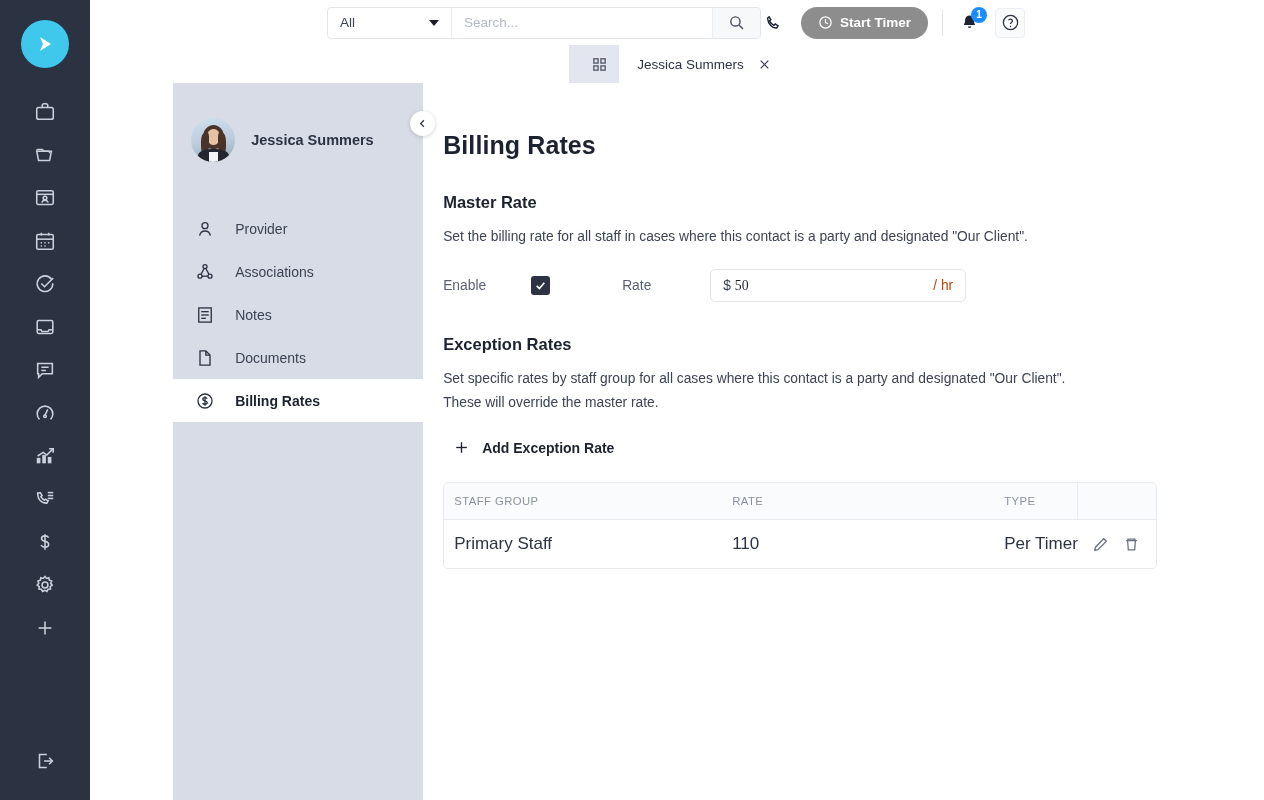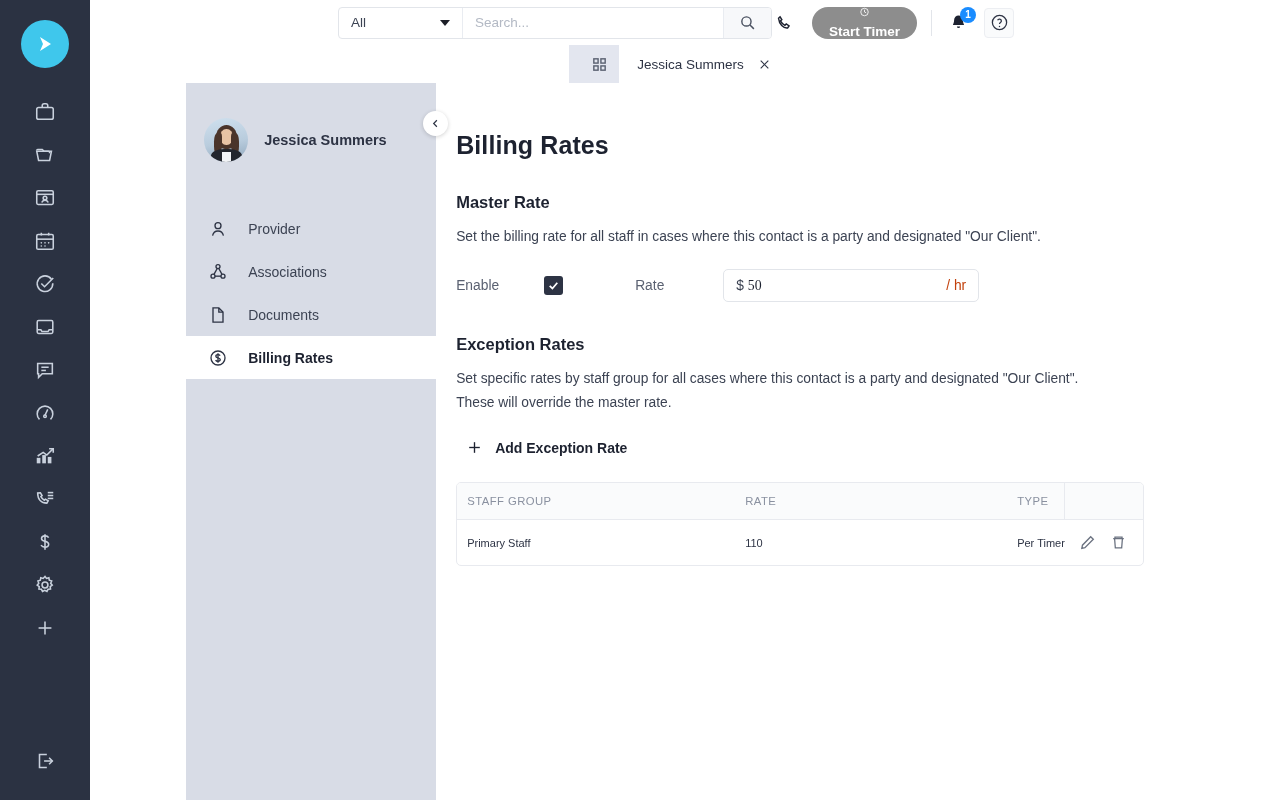--- a/index.html
+++ b/index.html
@@ -66,21 +66,20 @@
     display: flex; align-items: center; justify-content: center; cursor: pointer;
   }
   .topbar-right { margin-left: auto; display: flex; align-items: center; gap: 14px; }
   .phone-btn { width: 26px; height: 26px; display: flex; align-items: center; justify-content: center; cursor: pointer; }
   .timer-btn {
     height: 32px; border-radius: 16px; background: #8d8d8d;
     color: #fff; font-size: 13.5px; font-weight: bold;
     display: flex; align-items: center; gap: 7px;
     padding: 0 17px; border: 0; cursor: pointer;
     font-family: "Liberation Sans", sans-serif;
-    flex-direction: column;
   }
   .divider-v { width: 1px; height: 26px; background: #e2e5ea; }
   .bell-wrap { position: relative; width: 24px; height: 26px; display: flex; align-items: center; justify-content: center; cursor: pointer; }
   .badge {
     position: absolute; top: -3px; right: -6px;
     min-width: 16px; height: 16px; border-radius: 8px;
     background: #1a8cff; color: #fff; font-size: 10px; font-weight: bold;
     display: flex; align-items: center; justify-content: center; padding: 0 4px;
   }
   .help-btn {
@@ -172,21 +171,21 @@
   table { width: 100%; border-collapse: collapse; }
   thead tr { background: #fafbfc; }
   th {
     text-align: left; font-size: 11.3px; font-weight: normal; letter-spacing: .45px;
     color: #8a91a0; padding: 12px 0 12px 10px; border-bottom: 1px solid #e8eaef;
   }
   th.c1 { width: 278px; }
   th.c2 { width: 272px; }
   th.c3 { width: auto; }
   th.c4 { width: 78px; border-left: 1px solid #e8eaef; }
-  td { font-size: 11px; color: #2d3344; padding: 14px 0 14px 10px; }
+  td { font-size: 17px; color: #2d3344; padding: 14px 0 14px 10px; }
   .row-actions { display: flex; gap: 14px; align-items: center; justify-content: flex-end; padding-right: 16px; }
   .icon-btn { cursor: pointer; display: flex; align-items: center; }
 </style>
 </head>
 <body>
 
 <div class="rail">
   <div class="logo">
     <svg width="18" height="18" viewBox="0 0 18 18">
       <path d="M4 2 L15 9 L4 16 L7 9 Z" fill="#ffffff"></path>
@@ -405,20 +404,29 @@
         <div class="navitem">
           <svg width="20" height="20" viewBox="0 0 24 24">
             <circle cx="12" cy="5.5" r="2.4"></circle>
               <circle cx="6" cy="17" r="2.4"></circle>
               <circle cx="18" cy="17" r="2.4"></circle>
             <line x1="11" y1="7.8" x2="7.2" y2="14.8"></line>
               <line x1="13" y1="7.8" x2="16.8" y2="14.8"></line>
               <line x1="8.4" y1="17" x2="15.6" y2="17"></line>
           </svg>
           <span>Associations</span>
+        </div>
+        <div class="navitem">
+          <svg width="20" height="20" viewBox="0 0 24 24">
+            <rect x="4.5" y="3.5" width="15" height="17"></rect>
+            <line x1="7.5" y1="8" x2="16.5" y2="8"></line>
+              <line x1="7.5" y1="12" x2="16.5" y2="12"></line>
+              <line x1="7.5" y1="16" x2="13" y2="16"></line>
+          </svg>
+          <span>Notes</span>
         </div>
         <div class="navitem">
           <svg width="20" height="20" viewBox="0 0 24 24">
             <path d="M6 3.5h7l5 5v12H6z"></path>
               <polyline points="13,3.5 13,8.5 18,8.5"></polyline>
           </svg>
           <span>Documents</span>
         </div>
         <div class="navitem active">
           <svg width="20" height="20" viewBox="0 0 24 24">

